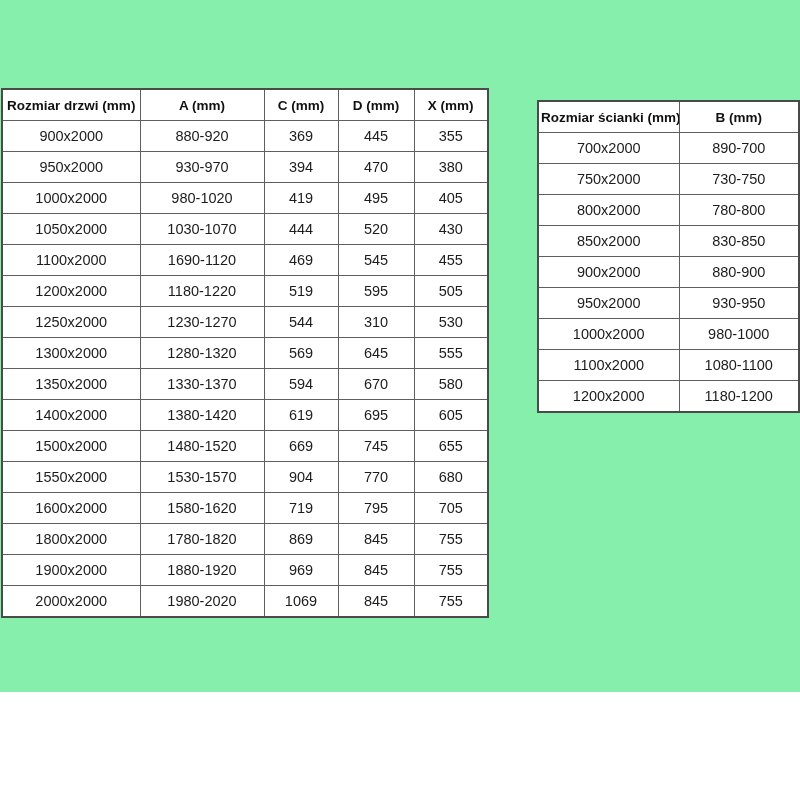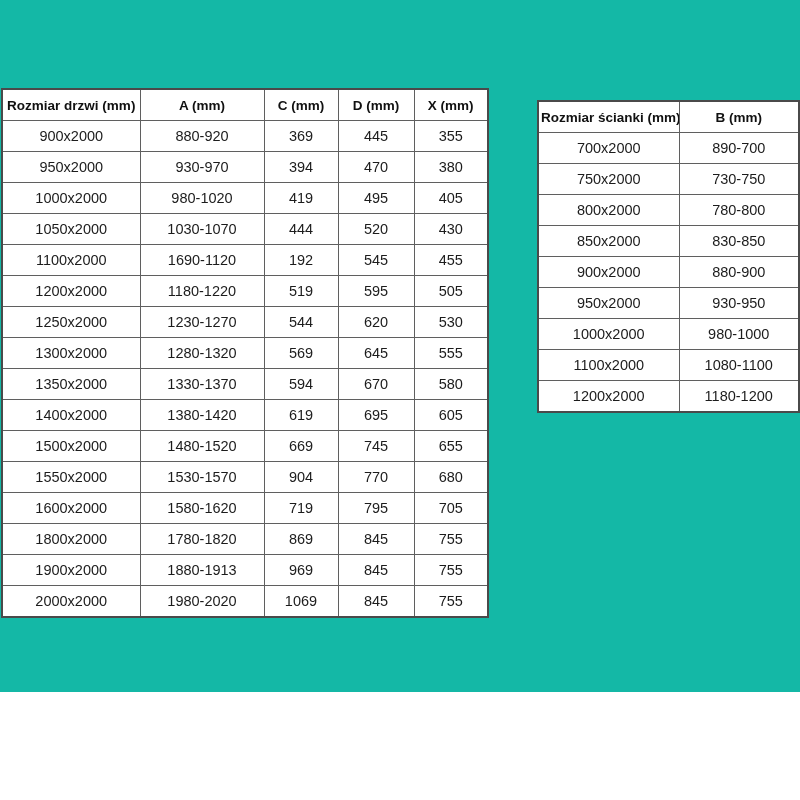--- a/index.html
+++ b/index.html
@@ -4,21 +4,21 @@
 <style>
   html, body {
     margin: 0;
     padding: 0;
     background: #ffffff;
   }
   .page {
     position: relative;
     width: 800px;
     height: 692px;
-    background: #14b8a6;
+    background: #86efac;
     font-family: "Liberation Sans", sans-serif;
     color: #1c1c1c;
     overflow: hidden;
   }
   table.spec {
     position: absolute;
     border-collapse: collapse;
     table-layout: fixed;
     background: #ffffff;
     border: 2px solid #4a4a4a;
@@ -101,36 +101,36 @@
         <tr>
           <td>1050x2000</td>
           <td>1030-1070</td>
           <td>444</td>
           <td>520</td>
           <td>430</td>
         </tr>
         <tr>
           <td>1100x2000</td>
           <td>1690-1120</td>
-          <td>192</td>
+          <td>469</td>
           <td>545</td>
           <td>455</td>
         </tr>
         <tr>
           <td>1200x2000</td>
           <td>1180-1220</td>
           <td>519</td>
           <td>595</td>
           <td>505</td>
         </tr>
         <tr>
           <td>1250x2000</td>
           <td>1230-1270</td>
           <td>544</td>
-          <td>620</td>
+          <td>310</td>
           <td>530</td>
         </tr>
         <tr>
           <td>1300x2000</td>
           <td>1280-1320</td>
           <td>569</td>
           <td>645</td>
           <td>555</td>
         </tr>
         <tr>
@@ -170,21 +170,21 @@
         </tr>
         <tr>
           <td>1800x2000</td>
           <td>1780-1820</td>
           <td>869</td>
           <td>845</td>
           <td>755</td>
         </tr>
         <tr>
           <td>1900x2000</td>
-          <td>1880-1913</td>
+          <td>1880-1920</td>
           <td>969</td>
           <td>845</td>
           <td>755</td>
         </tr>
         <tr>
           <td>2000x2000</td>
           <td>1980-2020</td>
           <td>1069</td>
           <td>845</td>
           <td>755</td>

